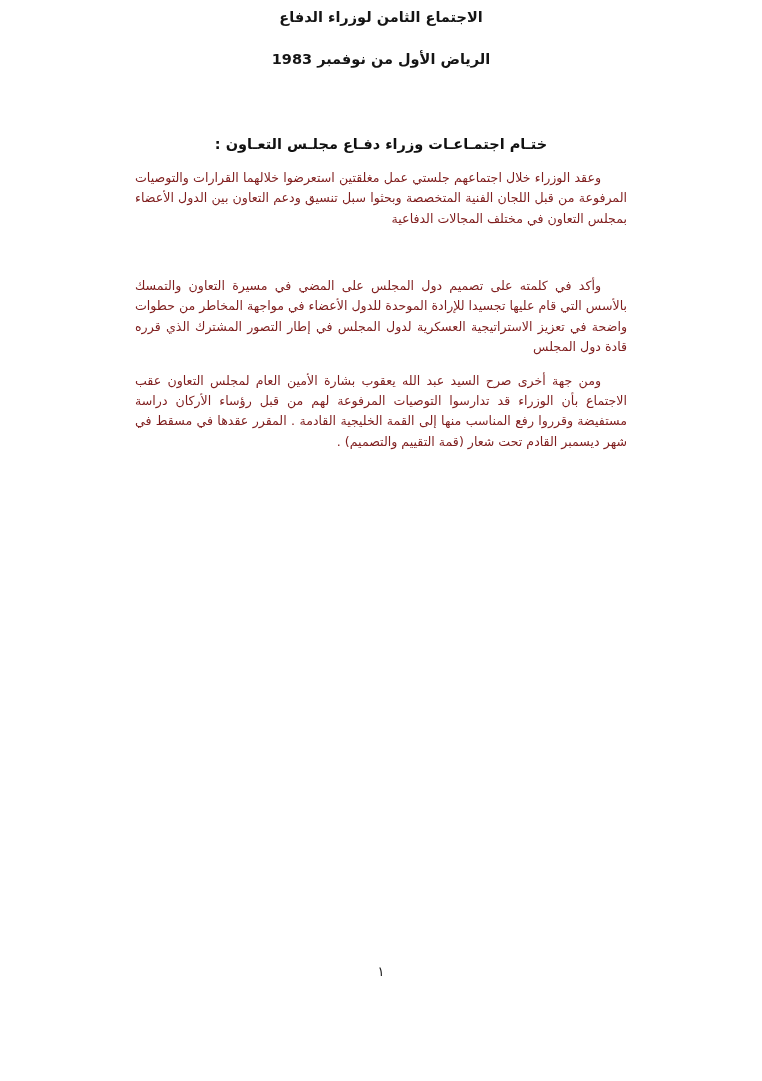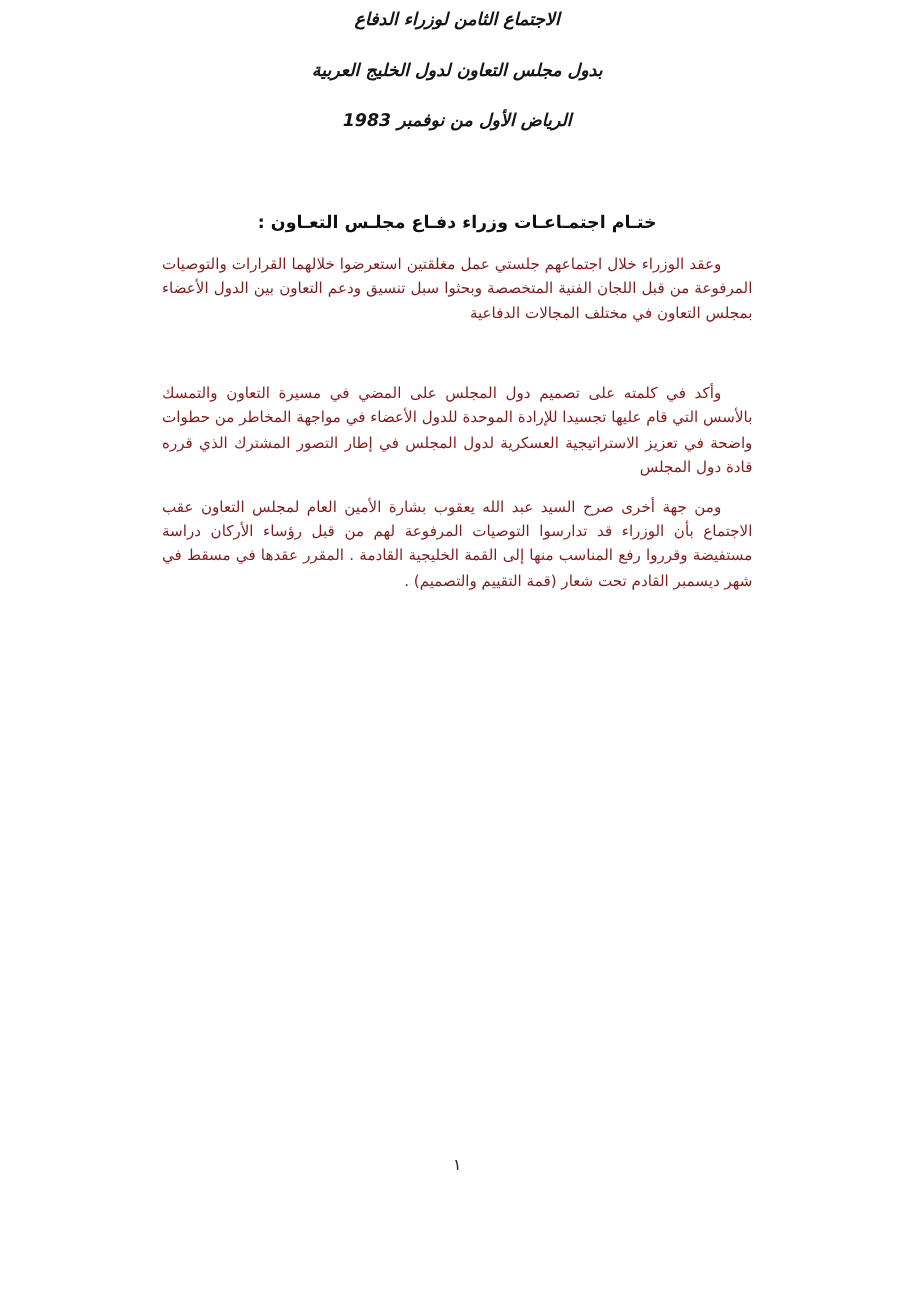--- a/index.html
+++ b/index.html
@@ -20,21 +20,20 @@
     height: 1081px;
     box-sizing: border-box;
     padding: 0;
     position: relative;
   }
 
   
   .doc-head {
     text-align: center;
     margin-top: 10px;
-    font-style: italic;
   }
   .doc-head .line {
     font-size: 14.5px;
     font-weight: bold;
     letter-spacing: 0px;
     line-height: 1.1;
     margin: 0 0 26px 0;
     color: #151515;
   }
 
@@ -83,21 +82,20 @@
     color: #1a1a1a;
   }
 </style>
 </head>
 <body>
 
 <div class="page">
 
   <div class="doc-head">
     <div class="line">الاجتماع الثامن لوزراء الدفاع</div>
-    <div class="line">بدول مجلس التعاون لدول الخليج العربية</div>
     <div class="line">الرياض الأول من نوفمبر 1983</div>
   </div>
 
   <div class="content">
 
     <div class="section-title">ختـام اجتمـاعـات وزراء دفـاع مجلـس التعـاون :</div>
 
 
     <div class="gap-sm"></div>
 

